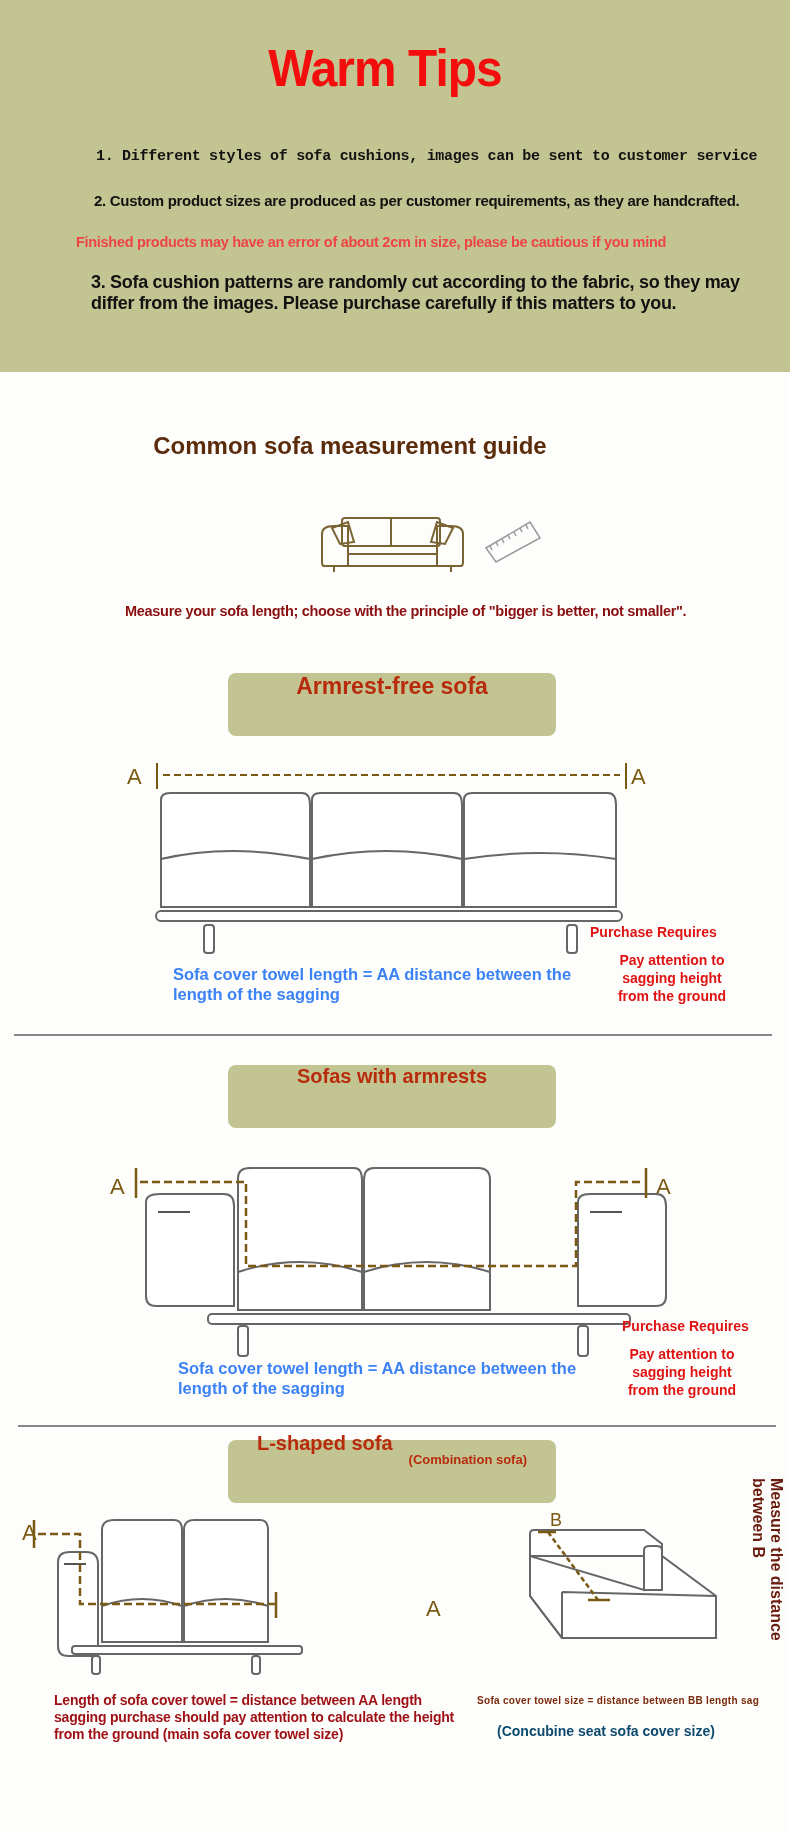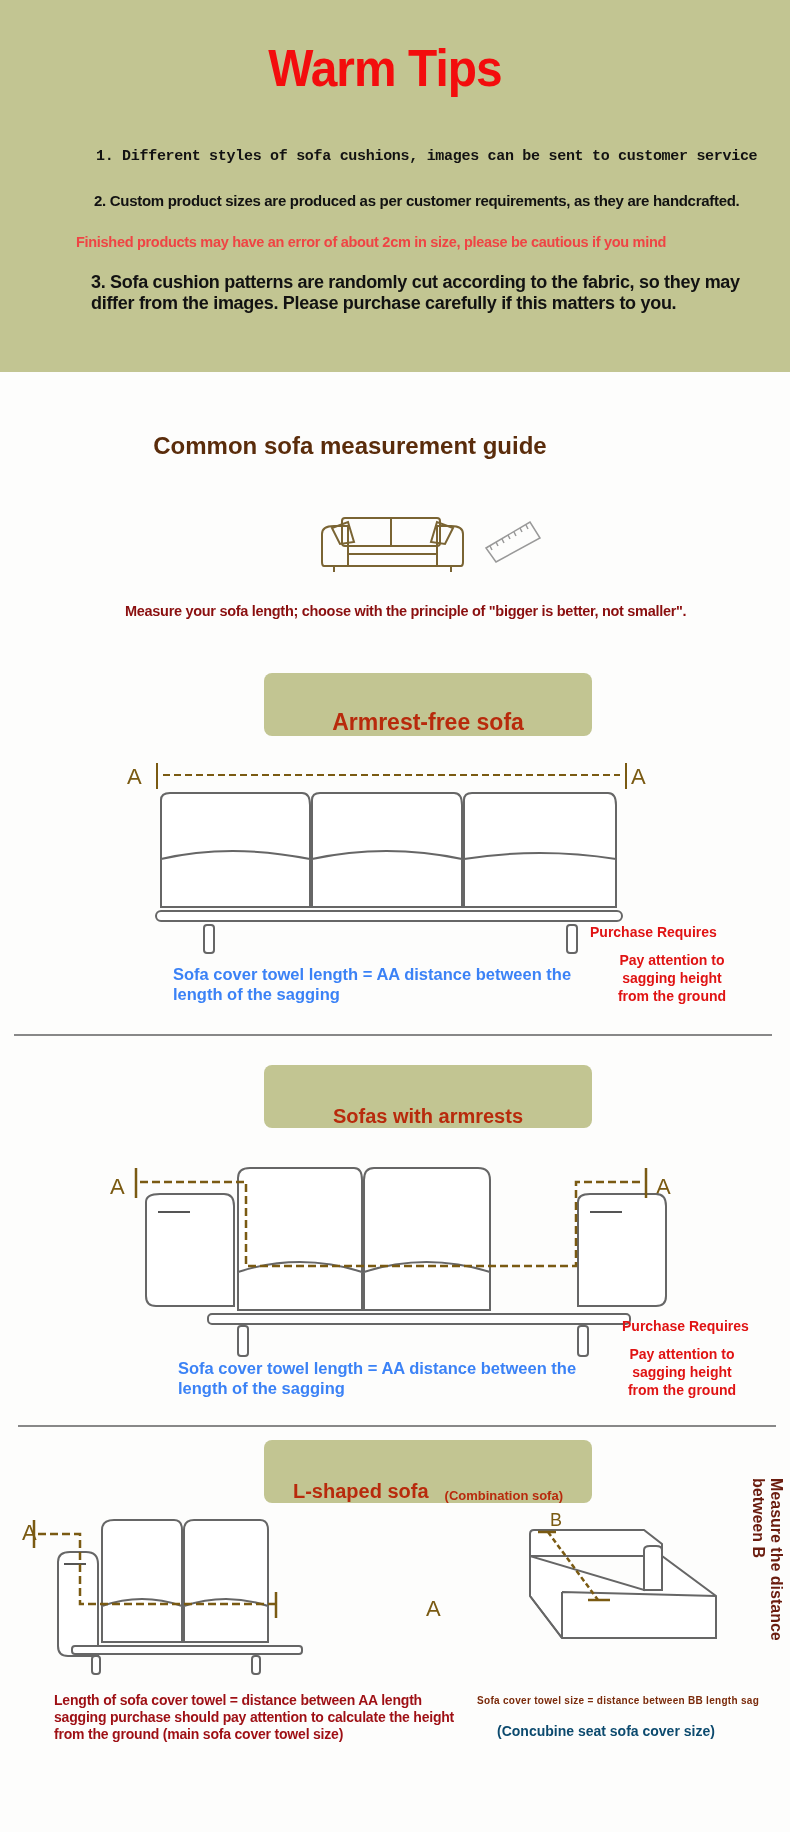--- a/index.html
+++ b/index.html
@@ -7,21 +7,21 @@
   .abs { position: absolute; }
   .tips { left: 0; top: 0; width: 790px; height: 372px; background: #c2c592; }
   .tips-title { left: 0; width: 770px; top: 38px; text-align: center; color: #f30d0d; font-weight: bold; font-size: 52px; letter-spacing: -1px; transform: scaleX(0.92); font-family: "Liberation Sans", sans-serif; }
   .tip { color: #121212; font-weight: bold; font-family: "Liberation Sans Narrow", "Liberation Sans", sans-serif; letter-spacing: -0.3px; }
   .tip1 { left: 96px; top: 148px; font-size: 15px; font-family: Liberation Mono, monospace; }
   .tip2 { left: 94px; top: 192px; font-size: 15px; }
   .tip-warn { left: 76px; top: 234px; font-size: 14.5px; color: #ef4444; font-weight: bold; letter-spacing: -0.3px; }
   .tip3 { left: 91px; top: 272px; width: 660px; font-size: 18px; line-height: 21px; }
   .guide-title { left: 0; width: 700px; top: 432px; text-align: center; font-size: 24px; font-weight: bold; color: #5a2c0b; }
   .guide-note { left: 93px; top: 603px; font-size: 14.5px; font-weight: bold; color: #8a0f0f; letter-spacing: -0.3px; margin-left: 32px; }
-  .section-box { background: #c2c592; border-radius: 8px; display: flex; align-items: flex-end; justify-content: center; color: #b82a0c; font-weight: bold; margin-left: 36px; }
+  .section-box { background: #c2c592; border-radius: 8px; display: flex; align-items: flex-start; justify-content: center; color: #b82a0c; font-weight: bold; }
   .box1 { left: 228px; top: 673px; width: 328px; height: 63px; font-size: 23px; }
   .box2 { left: 228px; top: 1065px; width: 328px; height: 63px; font-size: 20px; }
   .box3 { left: 228px; top: 1440px; width: 328px; height: 63px; }
   .box3 .main { font-size: 20px; margin-right: 16px; margin-top: -8px; }
   .box3 .sub { font-size: 13px; margin-top: 12px; }
   .formula { color: #3b82f6; font-weight: bold; font-size: 16.5px; line-height: 20px; width: 440px; }
   .f1 { left: 173px; top: 964px; }
   .f2 { left: 178px; top: 1358px; }
   .req { color: #e01313; font-weight: bold; font-size: 14px; text-align: center; }
   .req1 { left: 590px; top: 924px; }

